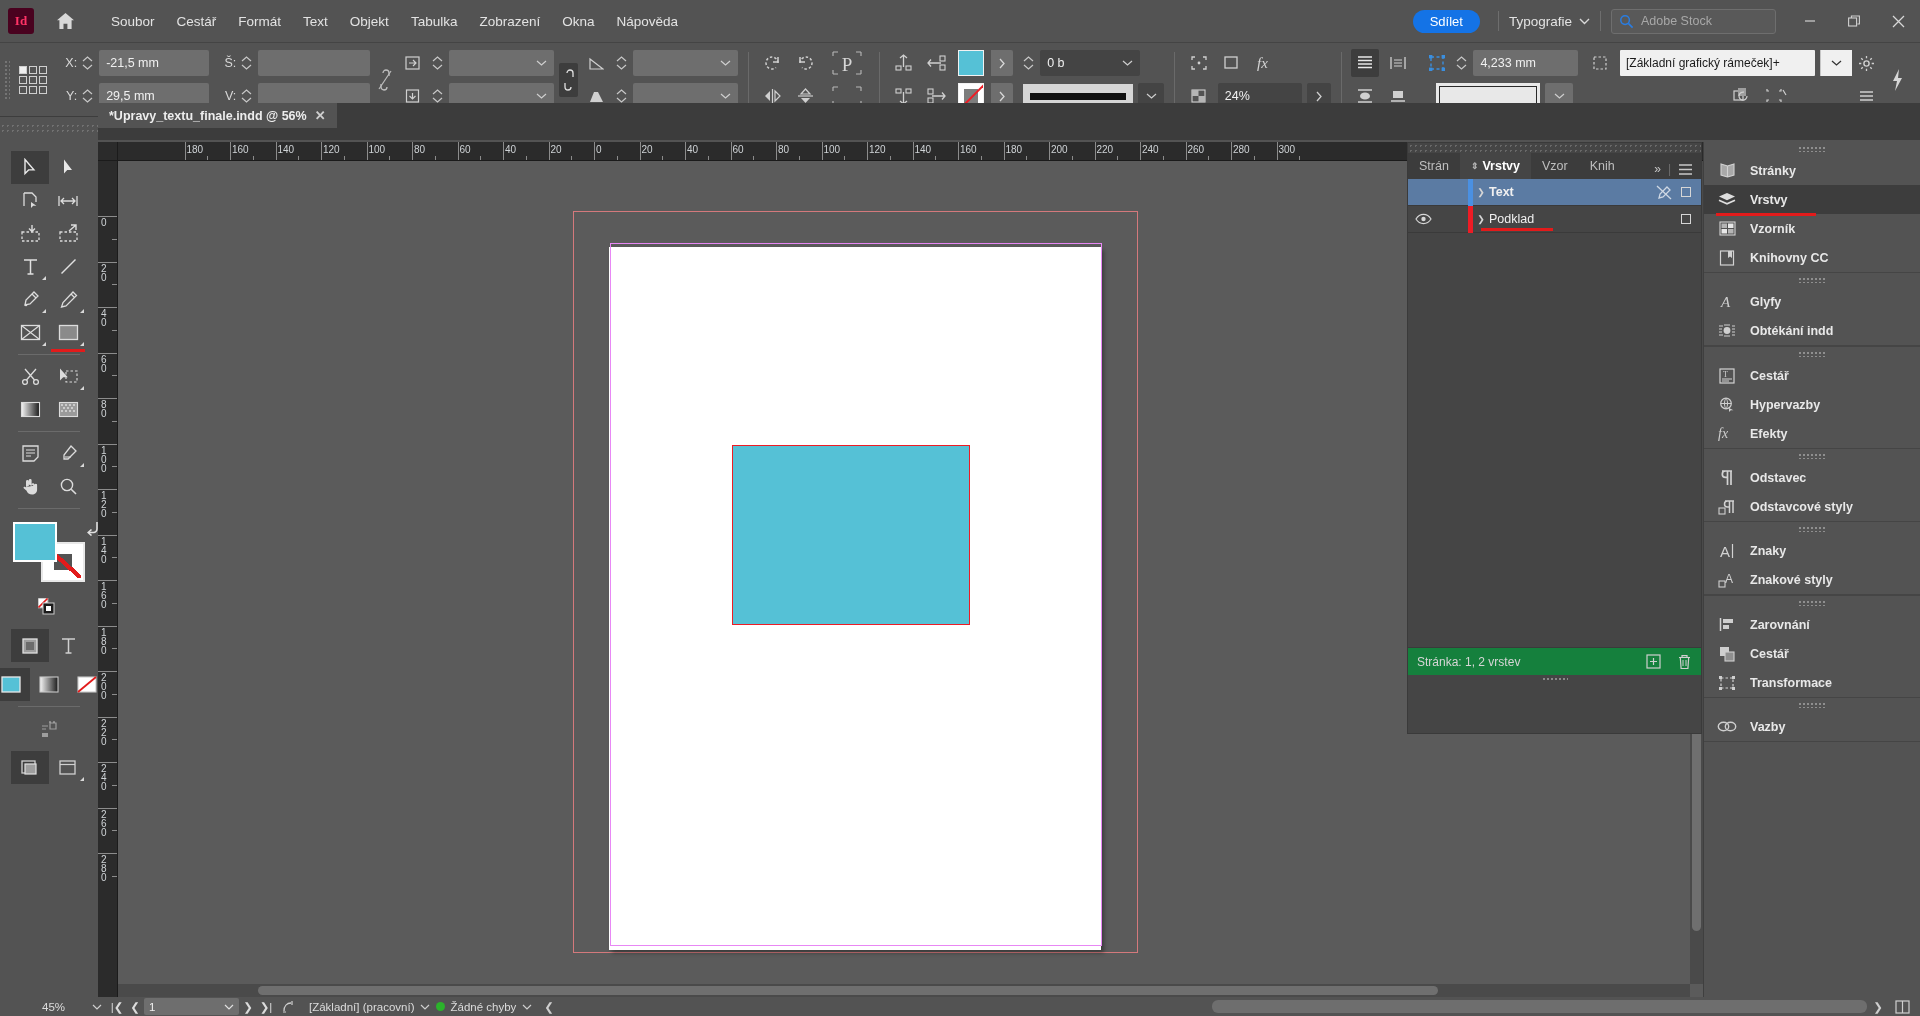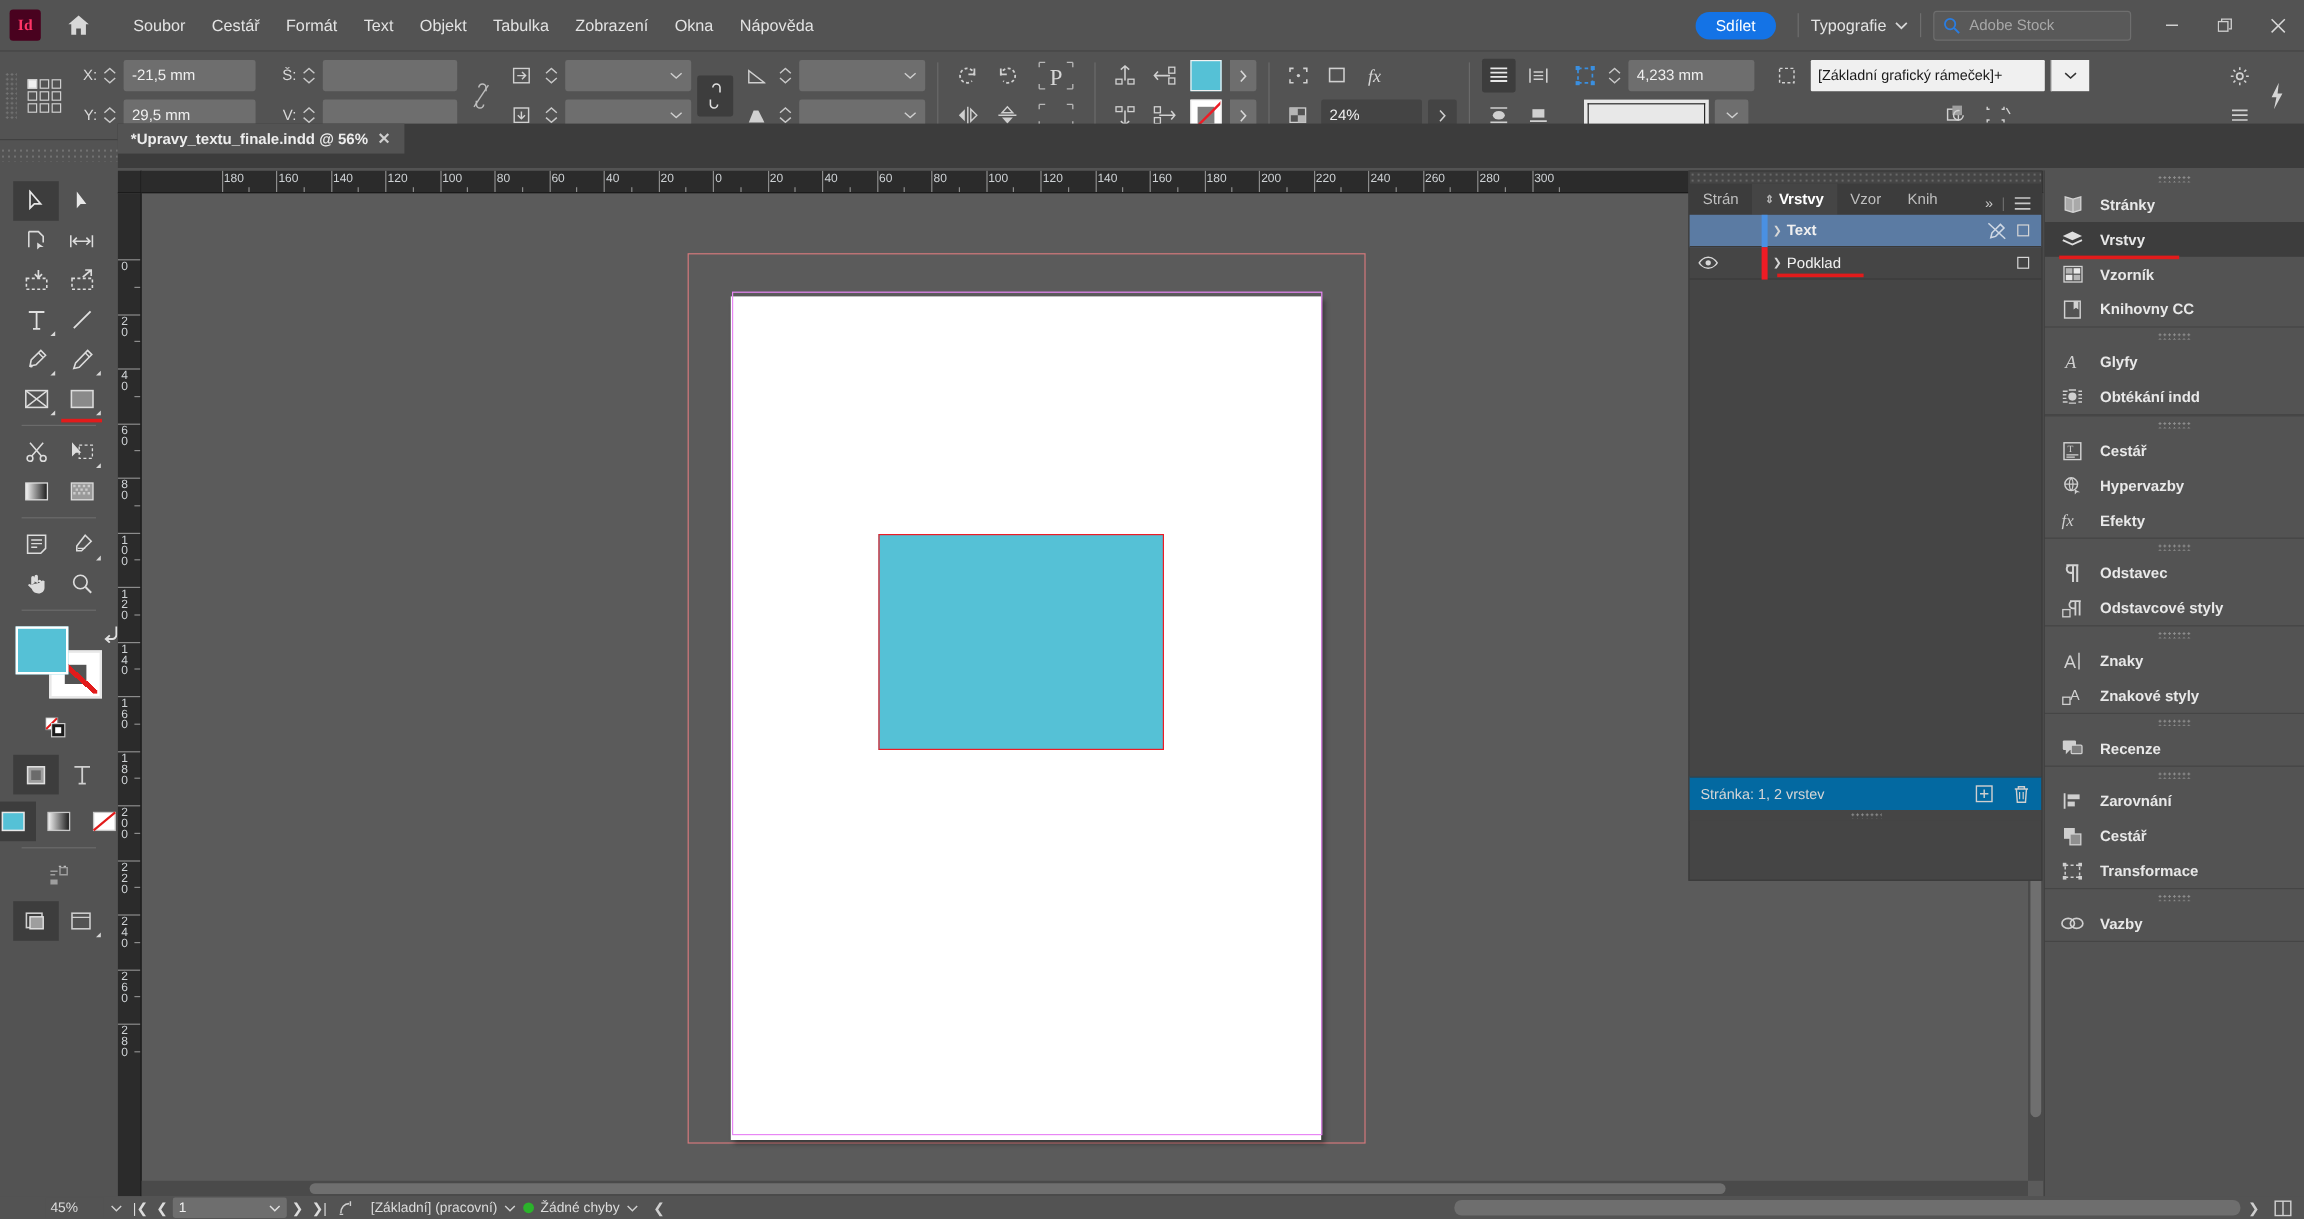--- a/index.html
+++ b/index.html
@@ -164,21 +164,21 @@
   .layer-row { display:flex; align-items:center; height:27px; border-bottom:1px solid #3a3a3a; position:relative;}
   .layer-row.sel { background:#5b7ba3; }
   .l-eye { width:30px; display:flex; align-items:center; justify-content:center; color:#d6d6d6;}
   .l-lock { width:30px; }
   .l-color { width:5px; height:27px; }
   .l-arrow { width:16px; text-align:center; font-size:9px; color:#d6d6d6; }
   .l-name { font-size:12.5px; color:#f0f0f0; }
   .layer-row.sel .l-name { font-weight:bold; }
   .l-right { margin-left:auto; display:flex; align-items:center; gap:9px; padding-right:10px; }
   .l-sq { width:10px; height:10px; border:1px solid #d6d6d6; }
-  .lp-footer { height:28px; background:#0369a1; display:flex; align-items:center;
+  .lp-footer { height:28px; background:#15803d; display:flex; align-items:center;
     padding:0 9px; border-top:1px solid #3a3a3a; }
   .lp-status { font-size:12px; color:#d6d6d6; }
   .lp-foot-icons { margin-left:auto; display:flex; gap:16px; color:#cfcfcf; }
   .lp-bgrip { height:9px; background:#454545; display:flex; align-items:center; justify-content:center;}
   .lp-bgrip i { width:26px; height:5px; background-image:radial-gradient(#8a8a8a 1px, transparent 1px);
     background-size:4px 4px; display:block;}
 
   
   .dock { position:absolute; left:1703px; top:142px; width:217px; height:855px; background:#535353;
     border-left:1px solid #3f3f3f; overflow:hidden;}
@@ -546,20 +546,50 @@
           <span style="position:absolute;left:-4px;top:11px;width:36px;height:2.4px;background:#ee1c25;transform:rotate(-45deg);"></span>
         </span>
         <span class="swatch-arrow">
           <svg width="8" height="11" viewBox="0 0 8 11">
               <path d="M2 1l4 4.5L2 10" stroke="#d8d8d8" stroke-width="1.3" fill="none"></path>
             </svg>
         </span>
       </div>
     </div>
 
+    <div class="fieldgrid" style="margin-left:10px">
+      <div class="frow">
+        <span class="spinner">
+          <svg width="11" height="6" viewBox="0 0 11 6">
+              <path d="M1 5l4.5-4 4.5 4" stroke="#c8c8c8" stroke-width="1.2" fill="none"></path>
+            </svg>
+          <svg width="11" height="6" viewBox="0 0 11 6">
+              <path d="M1 1l4.5 4 4.5-4" stroke="#c8c8c8" stroke-width="1.2" fill="none"></path>
+            </svg>
+        </span>
+        <span class="inp dark w100 combo">
+          <span>0 b</span>
+          <span class="caret">
+              <svg width="11" height="6" viewBox="0 0 11 6">
+                <path d="M1 1l4.5 4 4.5-4" stroke="#cfcfcf" stroke-width="1.2" fill="none"></path>
+              </svg>
+            </span>
+        </span>
+      </div>
+      <div class="frow">
+        <span class="strokeprev">
+            <span class="line"></span>
+          </span>
+        <span class="inp dark" style="width:26px;justify-content:center">
+          <svg width="11" height="6" viewBox="0 0 11 6">
+              <path d="M1 1l4.5 4 4.5-4" stroke="#cfcfcf" stroke-width="1.2" fill="none"></path>
+            </svg>
+        </span>
+      </div>
+    </div>
 
     <div class="cb-sep"></div>
 
     <div class="fieldgrid">
       <div class="frow">
         <span class="icbtn">
           <svg width="20" height="18" viewBox="0 0 20 18">
               <path d="M3 6V3h3M17 6V3h-3M3 12v3h3M17 12v3h-3" stroke="#d0d0d0" stroke-width="1.3" fill="none"></path>
               <circle cx="10" cy="9" r="1.4" fill="#d0d0d0"></circle>
             </svg>
@@ -1330,35 +1360,20 @@
           <span class="dock-ic">
             <svg width="18" height="16" viewBox="0 0 18 16">
               <rect x="1" y="9" width="6" height="6" stroke="#cfcfcf" fill="none" stroke-width="1.1"></rect>
               <text x="7" y="11" font-size="12" fill="#d2d2d2" font-family="Liberation Sans, sans-serif">A</text>
             </svg>
           </span>
           <span class="dock-label">Znakové styly</span>
         </div>
       </div>
       <div class="dock-div"></div>
-      <div>
-        <div class="dock-grip">
-          <i></i>
-        </div>
-        <div class="dock-item">
-          <span class="dock-ic">
-            <svg width="18" height="15" viewBox="0 0 18 15">
-              <rect x="1" y="1" width="11" height="8" rx="1" fill="#cfcfcf"></rect>
-              <path d="M3.5 9v3.5L7 9" fill="#cfcfcf"></path>
-              <rect x="8" y="5" width="9" height="7" rx="1" stroke="#cfcfcf" fill="#7d7d7d" stroke-width="1.1"></rect>
-            </svg>
-          </span>
-          <span class="dock-label">Recenze</span>
-        </div>
-      </div>
       <div class="dock-div"></div>
       <div>
         <div class="dock-grip">
           <i></i>
         </div>
         <div class="dock-item">
           <span class="dock-ic">
             <svg width="17" height="15" viewBox="0 0 17 15">
               <path d="M1.5 1v13" stroke="#d2d2d2" stroke-width="1.5"></path>
               <rect x="4" y="2" width="10" height="4" fill="#cfcfcf"></rect>

